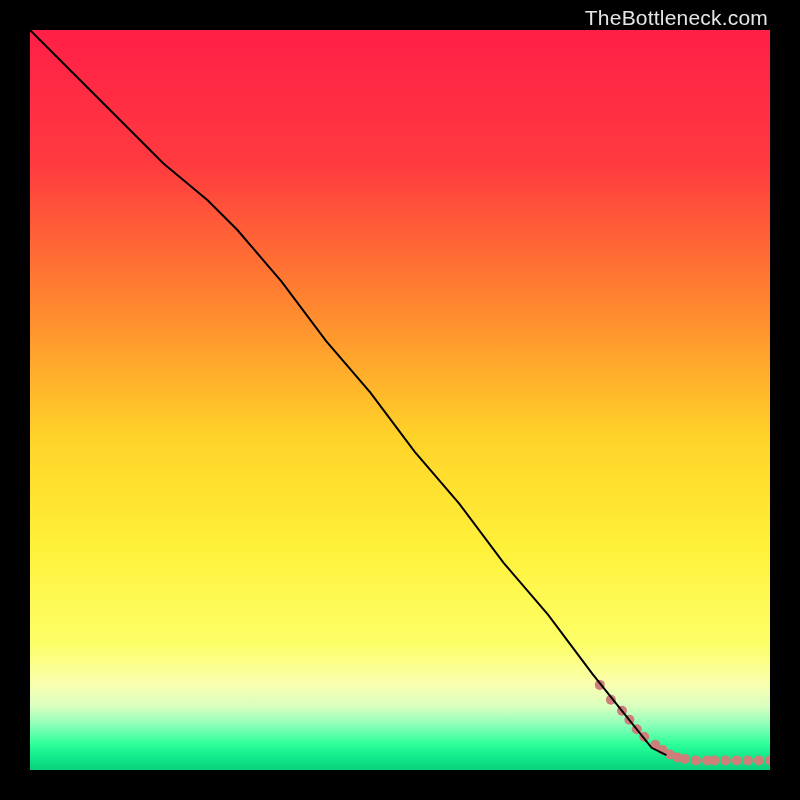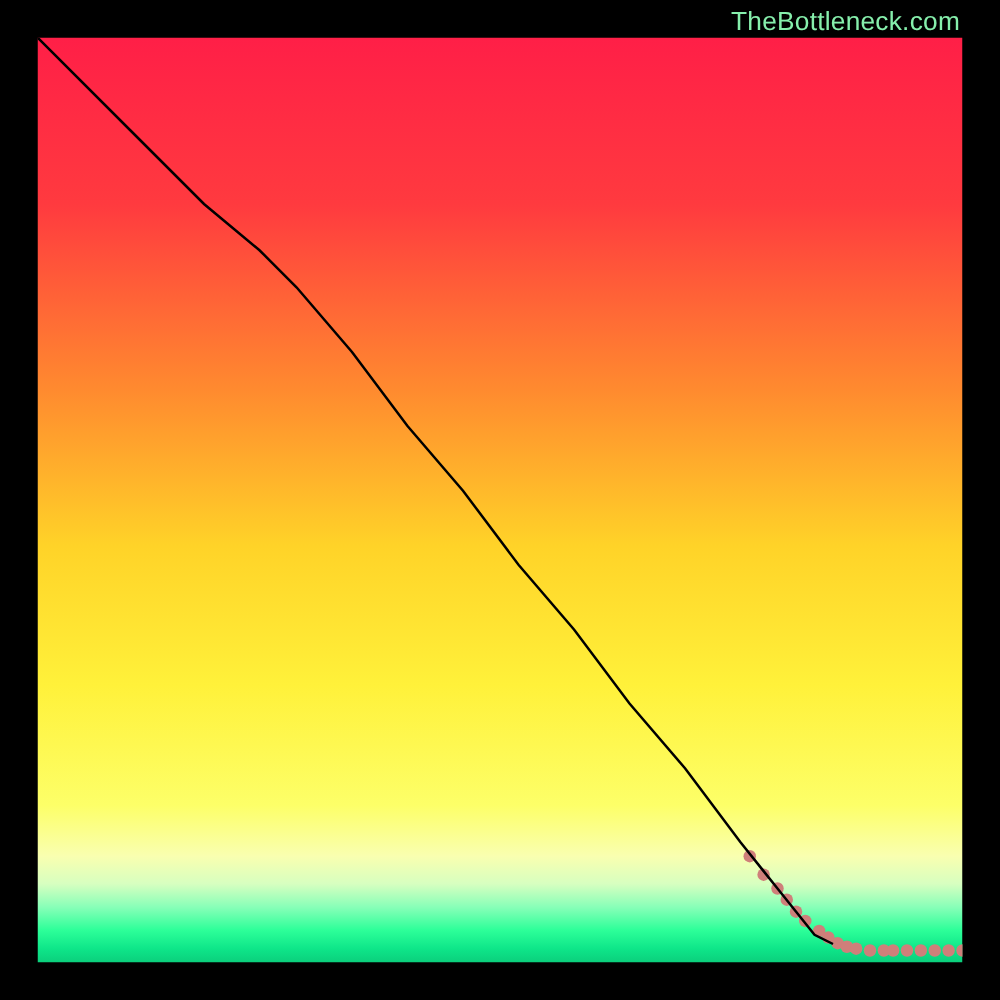--- a/index.html
+++ b/index.html
@@ -21,21 +21,21 @@
     position: absolute;
     left: 30px;
     top: 30px;
     width: 740px;
     height: 740px;
   }
   .watermark {
     position: absolute;
     top: 6px;
     right: 32px;
-    color: #86efac;
+    color: #e5e5e5;
     font-size: 21px;
     font-weight: 400;
     letter-spacing: 0.2px;
     user-select: none;
   }
 </style>
 </head>
 <body>
 
 <div class="frame">

